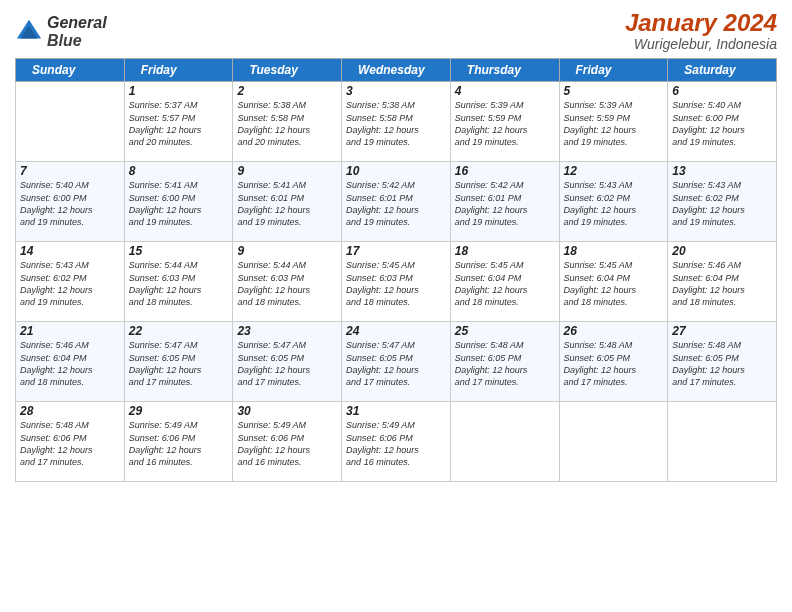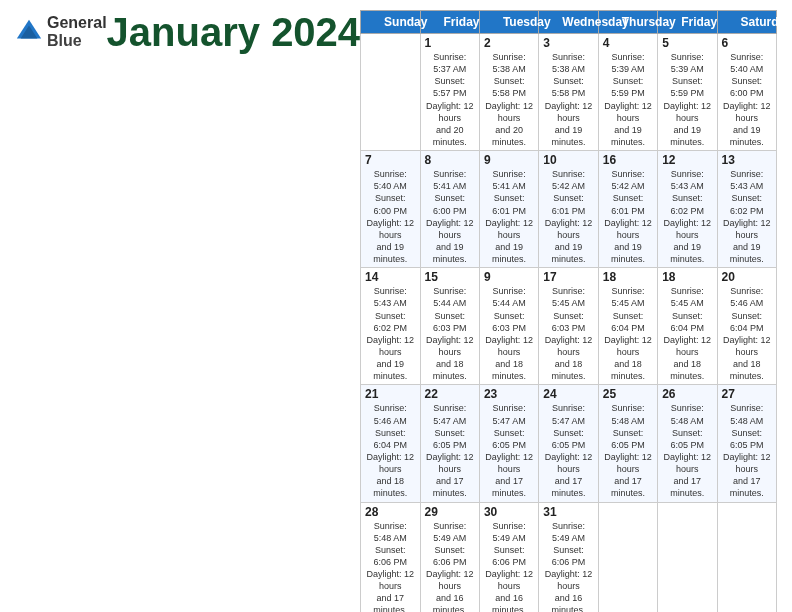--- a/index.html
+++ b/index.html
@@ -8,21 +8,22 @@
       background: #fff;
       width: 792px;
       height: 612px;
       overflow: hidden;
     }
     .page {
       width: 792px;
       height: 444px;
       padding: 10px 15px;
       display: flex;
-      flex-direction: row;
+      flex-direction: column;
+      font-style: italic;
     }
     .header {
       display: flex;
       align-items: flex-start;
       justify-content: space-between;
       margin-bottom: 6px;
     }
     .logo {
       display: flex;
       align-items: center;
@@ -45,42 +46,42 @@
     }
     .logo-icon {
       width: 28px;
       height: 28px;
       margin-right: 4px;
     }
     .title-block {
       text-align: right;
     }
     .month-title {
-      font-size: 40px;
-      font-weight: bold;
-      color: #14532d;
+      font-size: 24px;
+      font-weight: bold;
+      color: #c2410c;
       line-height: 1.1;
     }
     .location {
       font-size: 14px;
       color: #555;
     }
     .calendar {
       width: 100%;
       border-collapse: collapse;
       flex: 1;
       table-layout: fixed;
     }
     .calendar th {
       background-color: #2176c7;
       color: #fff;
       font-size: 12px;
       font-weight: bold;
-      text-align: right;
-      padding: 4px 23px;
+      text-align: left;
+      padding: 4px 16px;
       border: 1px solid #aaa;
     }
     .calendar td {
       vertical-align: top;
       border: 1px solid #ccc;
       padding: 2px 4px;
       font-size: 9.5px;
       color: #333;
       height: 80px;
     }
@@ -88,21 +89,20 @@
       font-size: 12px;
       font-weight: bold;
       color: #222;
       display: block;
       margin-bottom: 1px;
     }
     .day-info {
       font-size: 9px;
       line-height: 1.35;
       color: #333;
-      text-align: center;
     }
     .empty-cell {
       background: #f9f9f9;
     }
     tr:nth-child(even) td {
       background-color: #f4f8ff;
     }
     tr:nth-child(odd) td {
       background-color: #ffffff;
     }
@@ -120,20 +120,21 @@
         <polygon points="15,2 28,22 2,22" fill="#2176c7"></polygon>
         <polygon points="15,8 24,22 6,22" fill="#1a5fa0"></polygon>
       </svg>
       <div class="logo-text">
         <span class="logo-general">General</span>
         <span class="logo-blue">Blue</span>
       </div>
     </div>
     <div class="title-block">
       <div class="month-title">January 2024</div>
+      <div class="location">Wurigelebur, Indonesia</div>
     </div>
   </div>
 
   <table class="calendar">
     <thead>
       <tr>
       <th>Sunday</th>
           <th>Friday</th>
           <th>Tuesday</th>
           <th>Wednesday</th>

